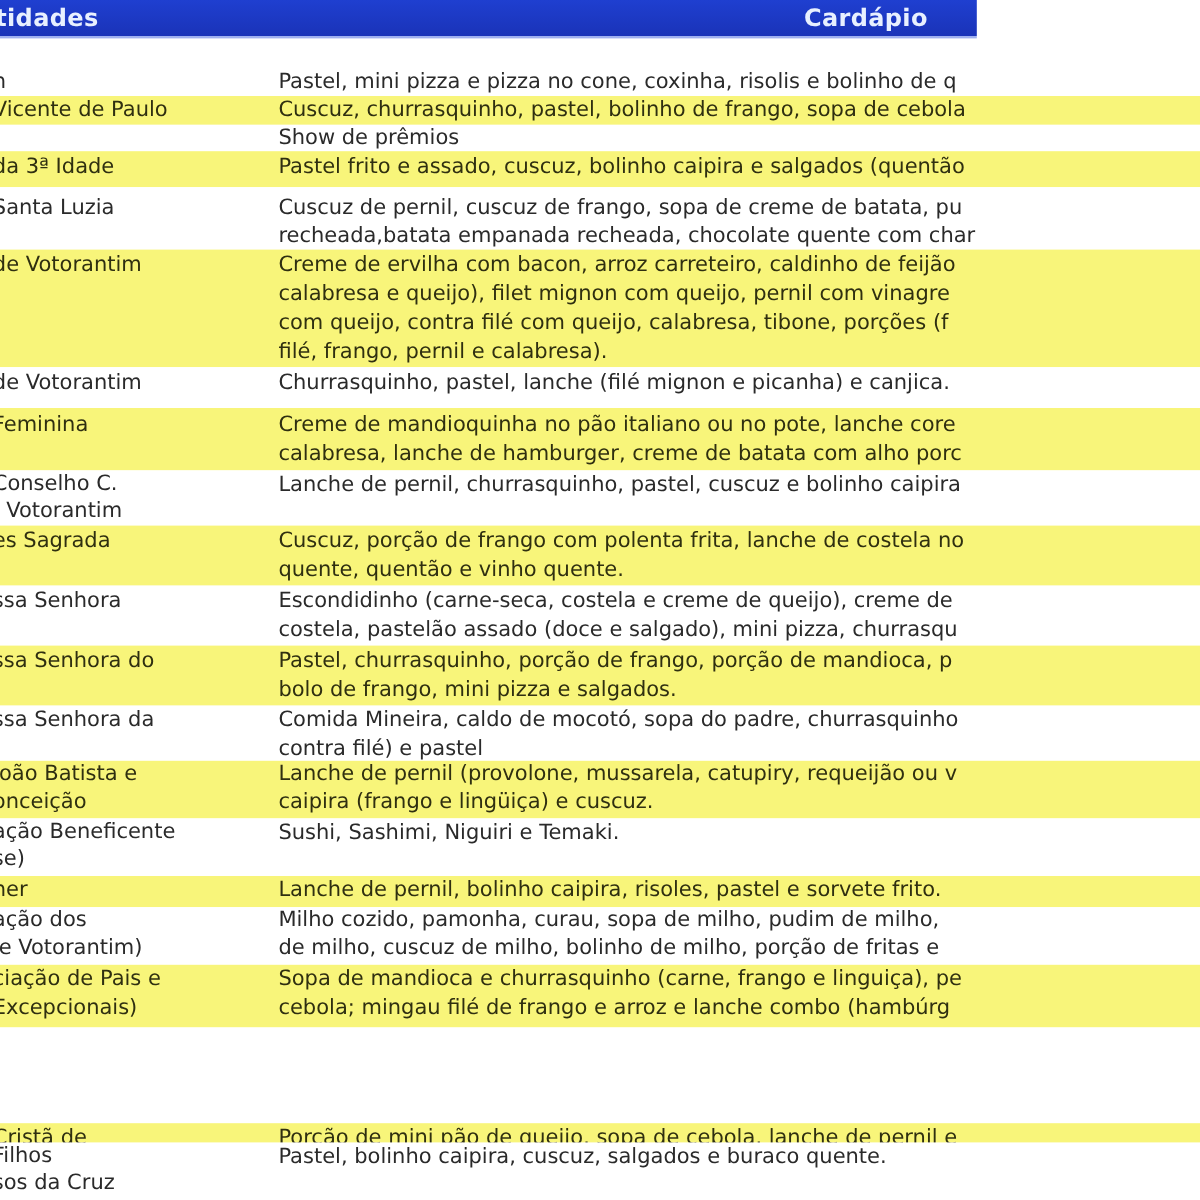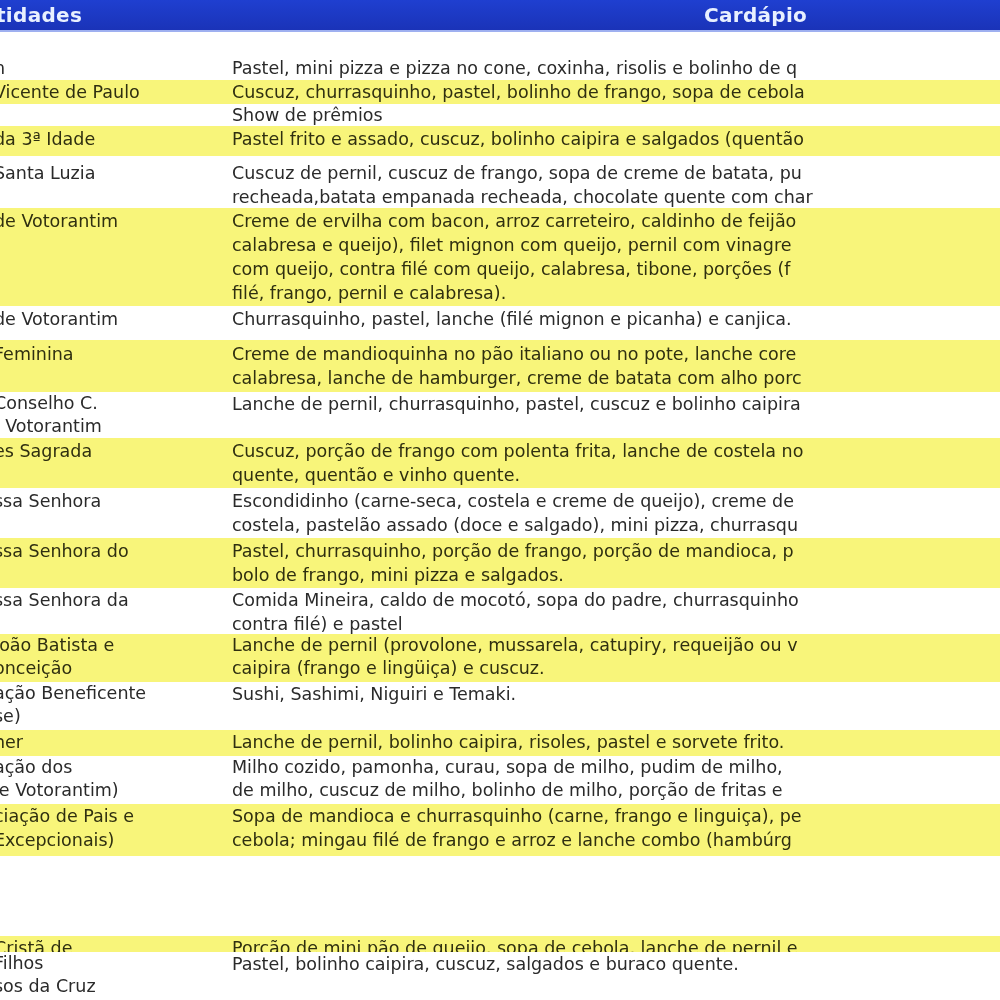--- a/index.html
+++ b/index.html
@@ -2,27 +2,27 @@
 <html><head>
 <meta charset="utf-8">
 <style>
   html, body { margin:0; padding:0; }
   body {
     width:1000px; height:1000px; overflow:hidden; background:#ffffff;
     font-family:"DejaVu Sans", "Liberation Sans", sans-serif;
   }
   .table { position:relative; width:1000px; height:1000px; }
   .header {
-    position:absolute; left:0; top:0; width:1000px; height:30px;
+    position:absolute; left:0; top:0; width:814px; height:30px;
     background:linear-gradient(#1f3fd0, #1a33b8);
     border-bottom:2px solid #9fb0f0;
     color:#e8f0ff; font-weight:bold; font-size:20px;
   }
   .header .h-ent { position:absolute; left:-4px; top:3px; letter-spacing:0.3px; }
-  .header .h-card { position:absolute; left:704px; top:3px; letter-spacing:0.3px; }
+  .header .h-card { position:absolute; left:670px; top:3px; letter-spacing:0.3px; }
   .row { position:absolute; left:0; width:1000px; }
   .row.y { background:#f8f57a; }
   .row.w { background:#ffffff; }
   .cell {
     position:absolute; top:0; font-size:17.5px; line-height:24px;
     color:#2a2a2a; white-space:pre; overflow:hidden;
   }
   .row.y .cell { color:#2f2f10; }
   .c1 { left:-6px; width:228px; }
   .c2 { left:232px; width:780px; }

